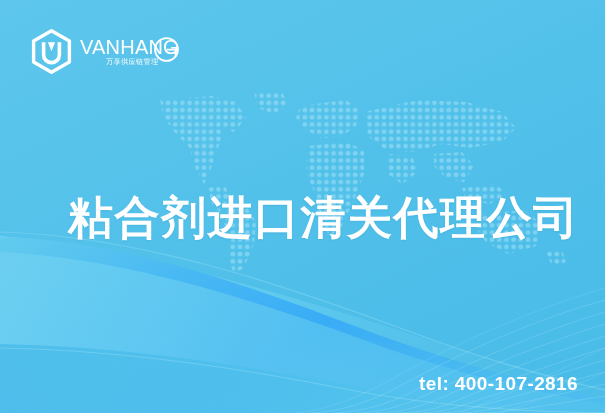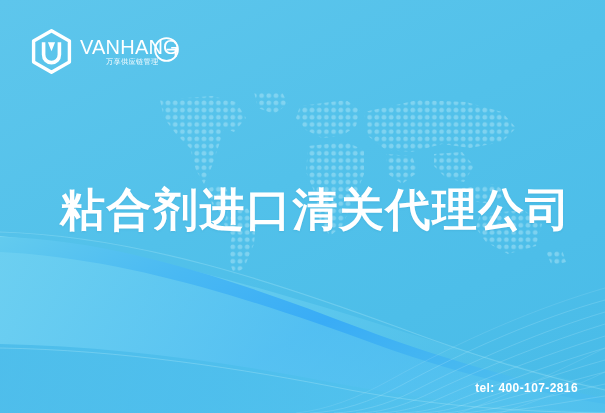--- a/index.html
+++ b/index.html
@@ -60,38 +60,38 @@
   }
   #logo-mark { display: block; }
   #logo-wordmark { display: block; }
 
   
   #headline {
     position: absolute;
     left: 52px;
     top: 178px;
     z-index: 8;
-    margin: 8px;
+    margin: 16px;
     color: #ffffff;
     font-size: 45px;
     font-weight: bold;
     letter-spacing: 1.5px;
     line-height: 1.05;
     white-space: nowrap;
     text-shadow: 0 1px 2px rgba(40,140,185,0.18);
   }
 
   
   #phone {
     position: absolute;
     right: 27px;
     bottom: 18px;
     z-index: 9;
     color: #ffffff;
-    font-size: 12px;
+    font-size: 19px;
     font-weight: bold;
     letter-spacing: 0.4px;
     white-space: nowrap;
   }
 </style>
 </head>
 <body>
 
 <div id="banner">
 

